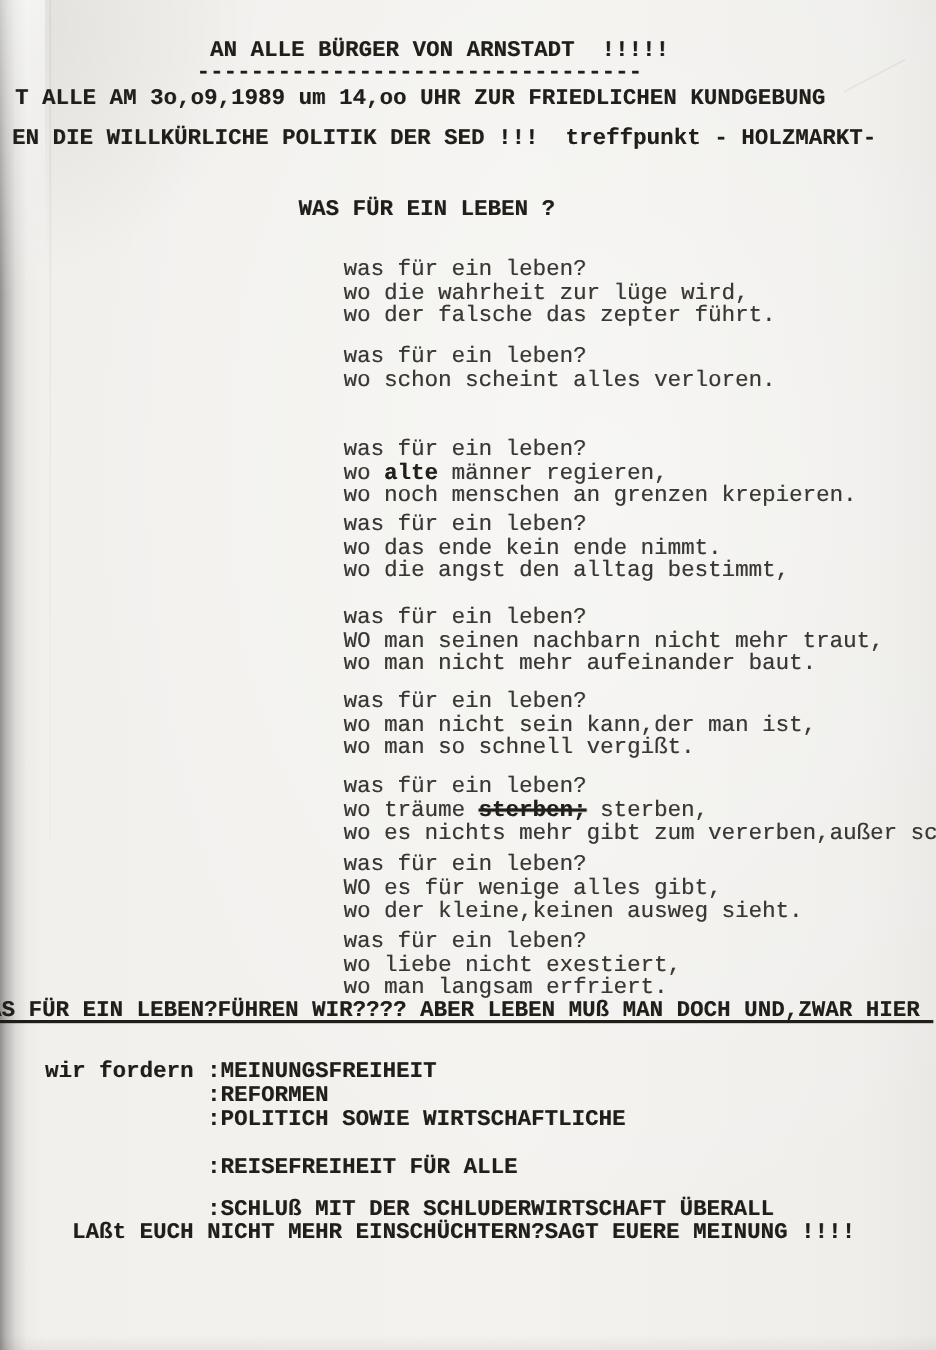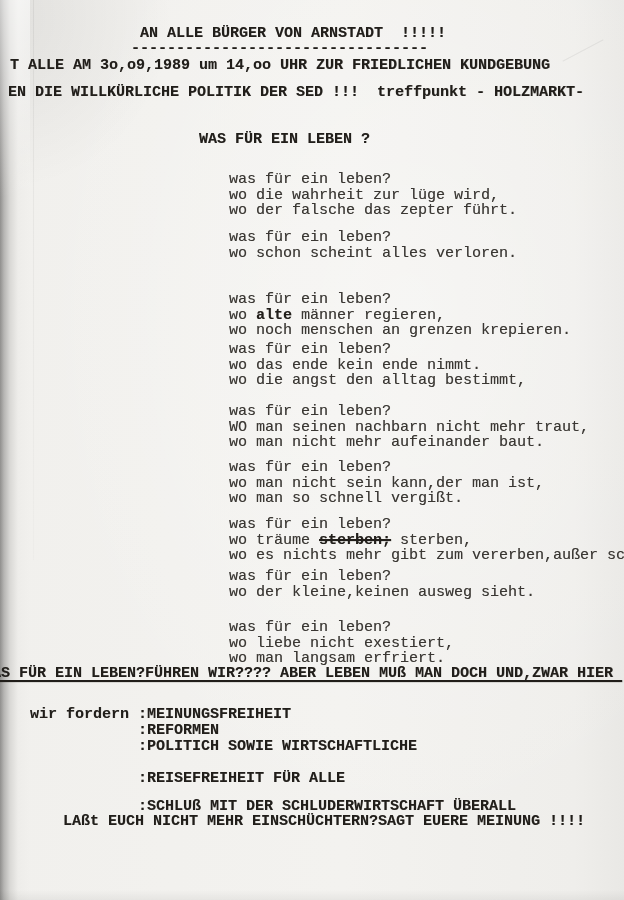--- a/index.html
+++ b/index.html
@@ -64,27 +64,27 @@
   <div class="t hdr" style="left:199px;top:132px;">WAS FÜR EIN LEBEN ?</div>
 
   <div>
     <div class="t stanza" style="top:172px;"><div class="line">was für ein leben?</div><div class="line">wo die wahrheit zur lüge wird,</div><div class="line">wo der falsche das zepter führt.</div></div>
     <div class="t stanza" style="top:230px;"><div class="line">was für ein leben?</div><div class="line">wo schon scheint alles verloren.</div></div>
     <div class="t stanza" style="top:292px;"><div class="line">was für ein leben?</div><div class="line"><span>wo </span><span class="b">alte</span><span> männer regieren,</span></div><div class="line">wo noch menschen an grenzen krepieren.</div></div>
     <div class="t stanza" style="top:342px;"><div class="line">was für ein leben?</div><div class="line">wo das ende kein ende nimmt.</div><div class="line">wo die angst den alltag bestimmt,</div></div>
     <div class="t stanza" style="top:404px;"><div class="line">was für ein leben?</div><div class="line">WO man seinen nachbarn nicht mehr traut,</div><div class="line">wo man nicht mehr aufeinander baut.</div></div>
     <div class="t stanza" style="top:460px;"><div class="line">was für ein leben?</div><div class="line">wo man nicht sein kann,der man ist,</div><div class="line">wo man so schnell vergißt.</div></div>
     <div class="t stanza" style="top:517px;"><div class="line">was für ein leben?</div><div class="line"><span>wo träume </span><span class="st">sterben;</span><span> sterben,</span></div><div class="line">wo es nichts mehr gibt zum vererben,außer scherben</div></div>
-    <div class="t stanza" style="top:569px;"><div class="line">was für ein leben?</div><div class="line">wo der kleine,keinen ausweg sieht.</div></div>
+    <div class="t stanza" style="top:569px;"><div class="line">was für ein leben?</div><div class="line">WO es für wenige alles gibt,</div><div class="line">wo der kleine,keinen ausweg sieht.</div></div>
     <div class="t stanza" style="top:620px;"><div class="line">was für ein leben?</div><div class="line">wo liebe nicht exestiert,</div><div class="line">wo man langsam erfriert.</div></div>
   </div>
 
   <div class="t hdr u" style="left:-8px;top:666px;">AS FÜR EIN LEBEN?FÜHREN WIR???? ABER LEBEN MUß MAN DOCH UND,ZWAR HIER </div>
 
   <div class="t hdr" style="left:30px;top:707px;">wir fordern</div>
   <div class="t hdr" style="left:138px;top:707px;">:MEINUNGSFREIHEIT</div>
   <div class="t hdr" style="left:138px;top:723px;">:REFORMEN</div>
   <div class="t hdr" style="left:138px;top:739px;">:POLITICH SOWIE WIRTSCHAFTLICHE</div>
   <div class="t hdr" style="left:138px;top:755px;margin-top:44px;">:SCHLUß MIT DER SCHLUDERWIRTSCHAFT ÜBERALL</div>
   <div class="t hdr" style="left:138px;top:771px;">:REISEFREIHEIT FÜR ALLE</div>
 
-  <div class="t hdr" style="left:63px;top:814px;">LAßt EUCH NICHT MEHR EINSCHÜCHTERN?SAGT EUERE MEINUNG !!!!</div>
+  <div class="t hdr" style="left:48px;top:814px;">LAßt EUCH NICHT MEHR EINSCHÜCHTERN?SAGT EUERE MEINUNG !!!!</div>
 </div>
 
 </body></html>

